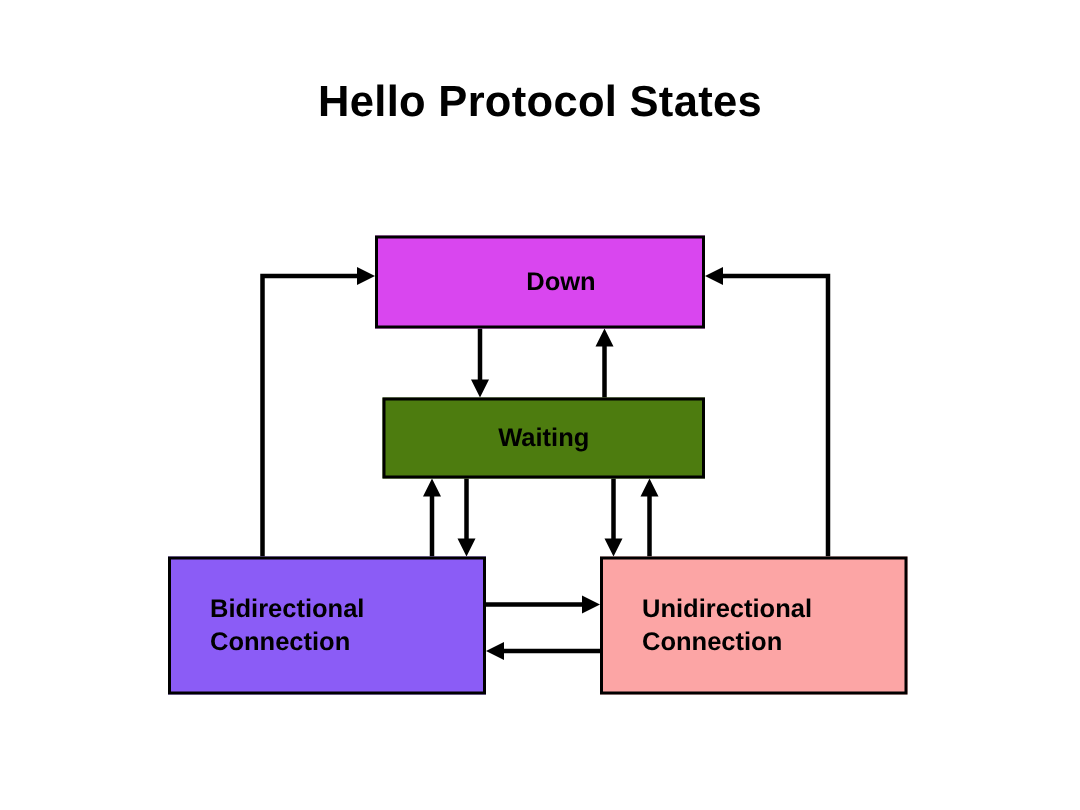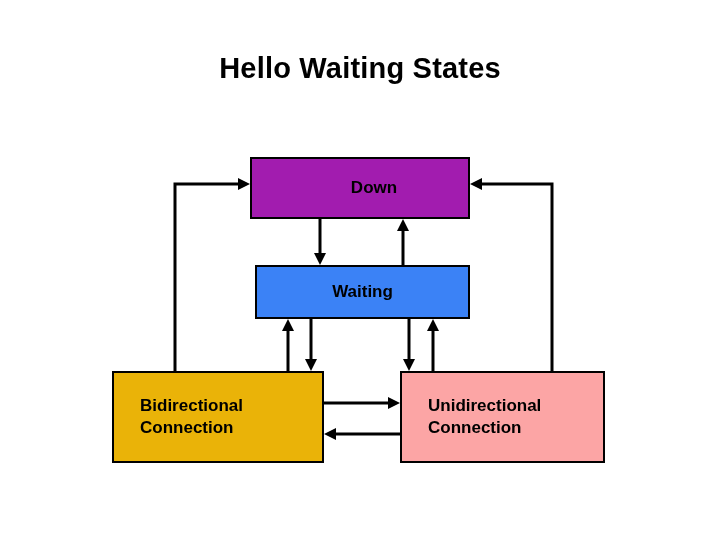--- a/index.html
+++ b/index.html
@@ -90,21 +90,21 @@
   .arrowhead {
     fill: #000000;
     stroke: none;
   }
 </style>
 </head>
 <body>
 
 <div id="canvas">
 
-  <div id="diagram-title">Hello Waiting States</div>
+  <div id="diagram-title">Hello Protocol States</div>
 
   <svg class="edge-svg" viewBox="0 0 720 540">
 
     <g>
       <polyline points="175,371 175,184 243,184"></polyline>
       <polygon class="arrowhead" points="250,184 238,178 238,190"></polygon>
     </g>
 
     <g>
       <polyline points="552,371 552,184 477,184"></polyline>
@@ -146,29 +146,29 @@
       <polygon class="arrowhead" points="400,403 388,397 388,409"></polygon>
     </g>
 
     <g>
       <line x1="400" y1="434" x2="331" y2="434"></line>
       <polygon class="arrowhead" points="324,434 336,428 336,440"></polygon>
     </g>
 
   </svg>
 
-  <div class="node center-label" id="node-down" style="background:#a21caf;padding-left:28px;">
+  <div class="node center-label" id="node-down" style="background:#d946ef;padding-left:28px;">
     <span class="node-text">Down</span>
   </div>
 
-  <div class="node center-label" id="node-waiting" style="background:#3b82f6;">
+  <div class="node center-label" id="node-waiting" style="background:#4d7c0f;">
     <span class="node-text">Waiting</span>
   </div>
 
-  <div class="node left-label" id="node-bidirectional" style="background:#eab308;">
+  <div class="node left-label" id="node-bidirectional" style="background:#8b5cf6;">
     <span class="node-text">Bidirectional
 Connection</span>
   </div>
 
   <div class="node left-label" id="node-unidirectional" style="background:#fca5a5;">
     <span class="node-text">Unidirectional
 Connection</span>
   </div>
 
 </div>

